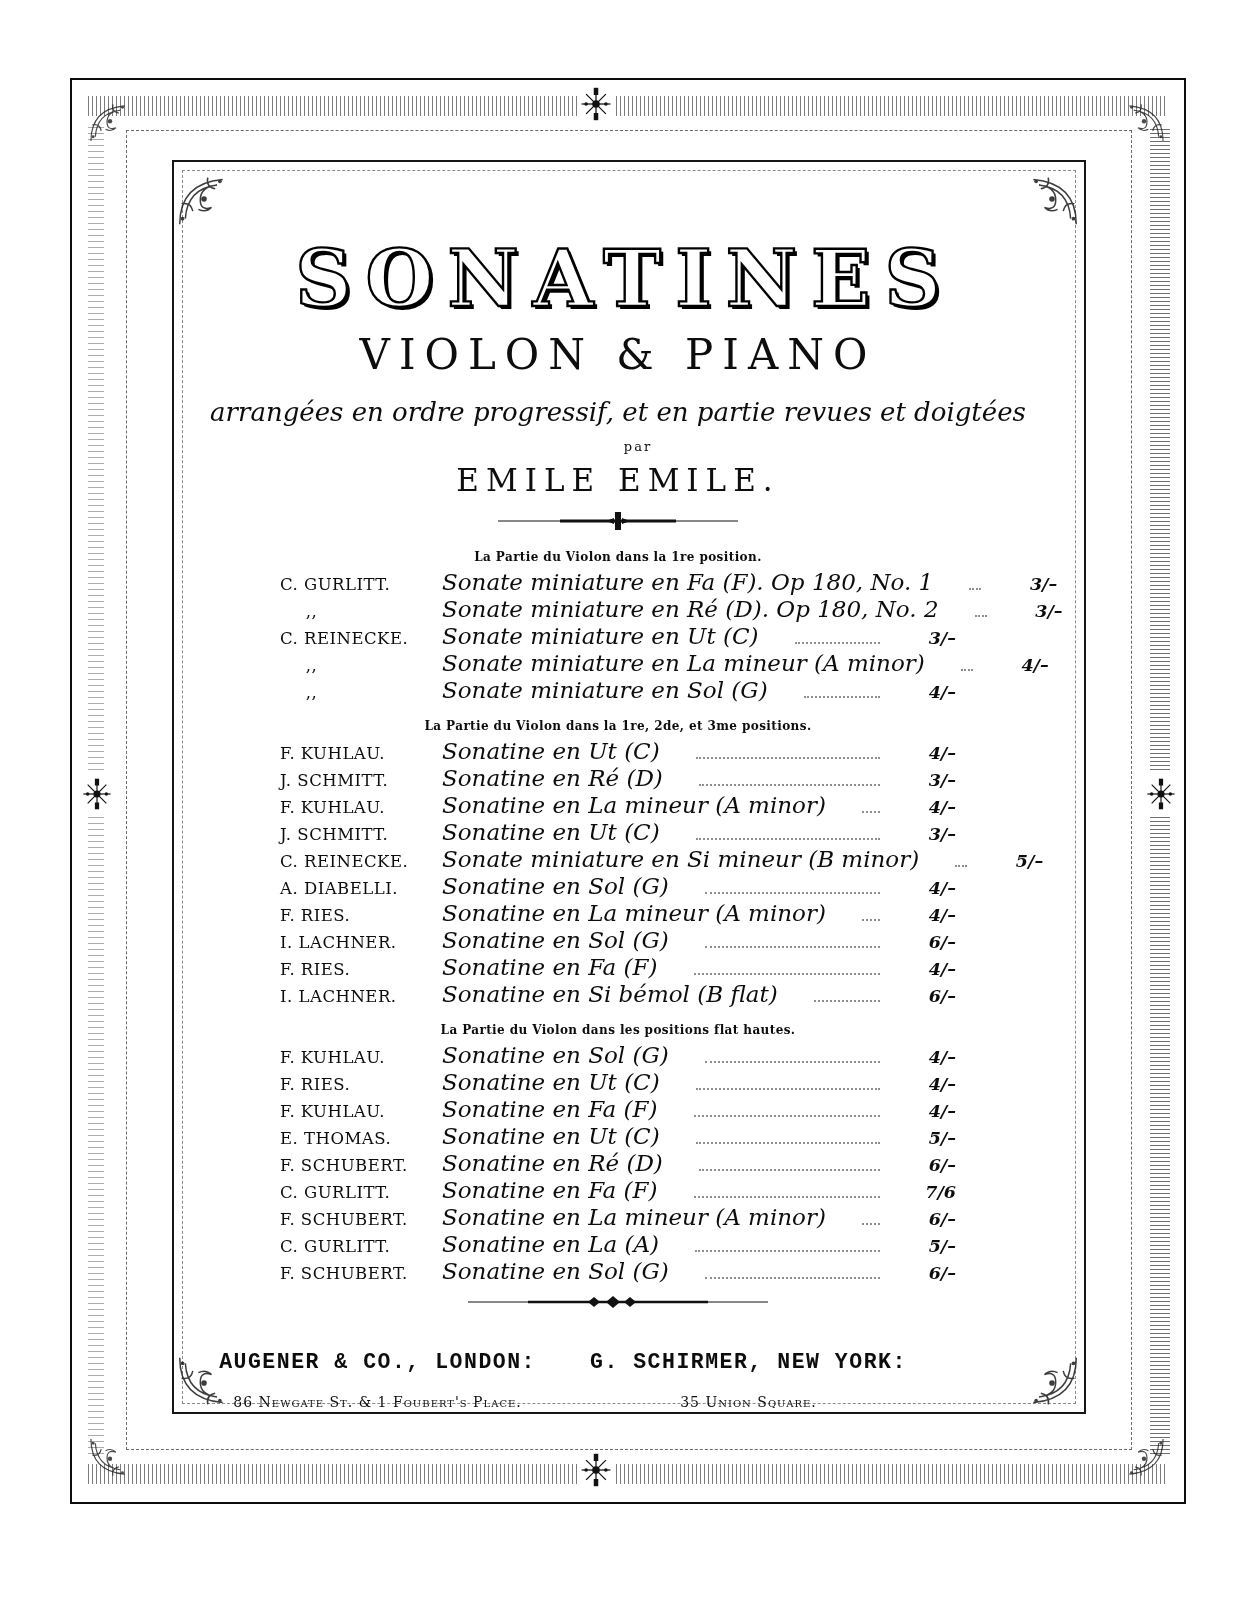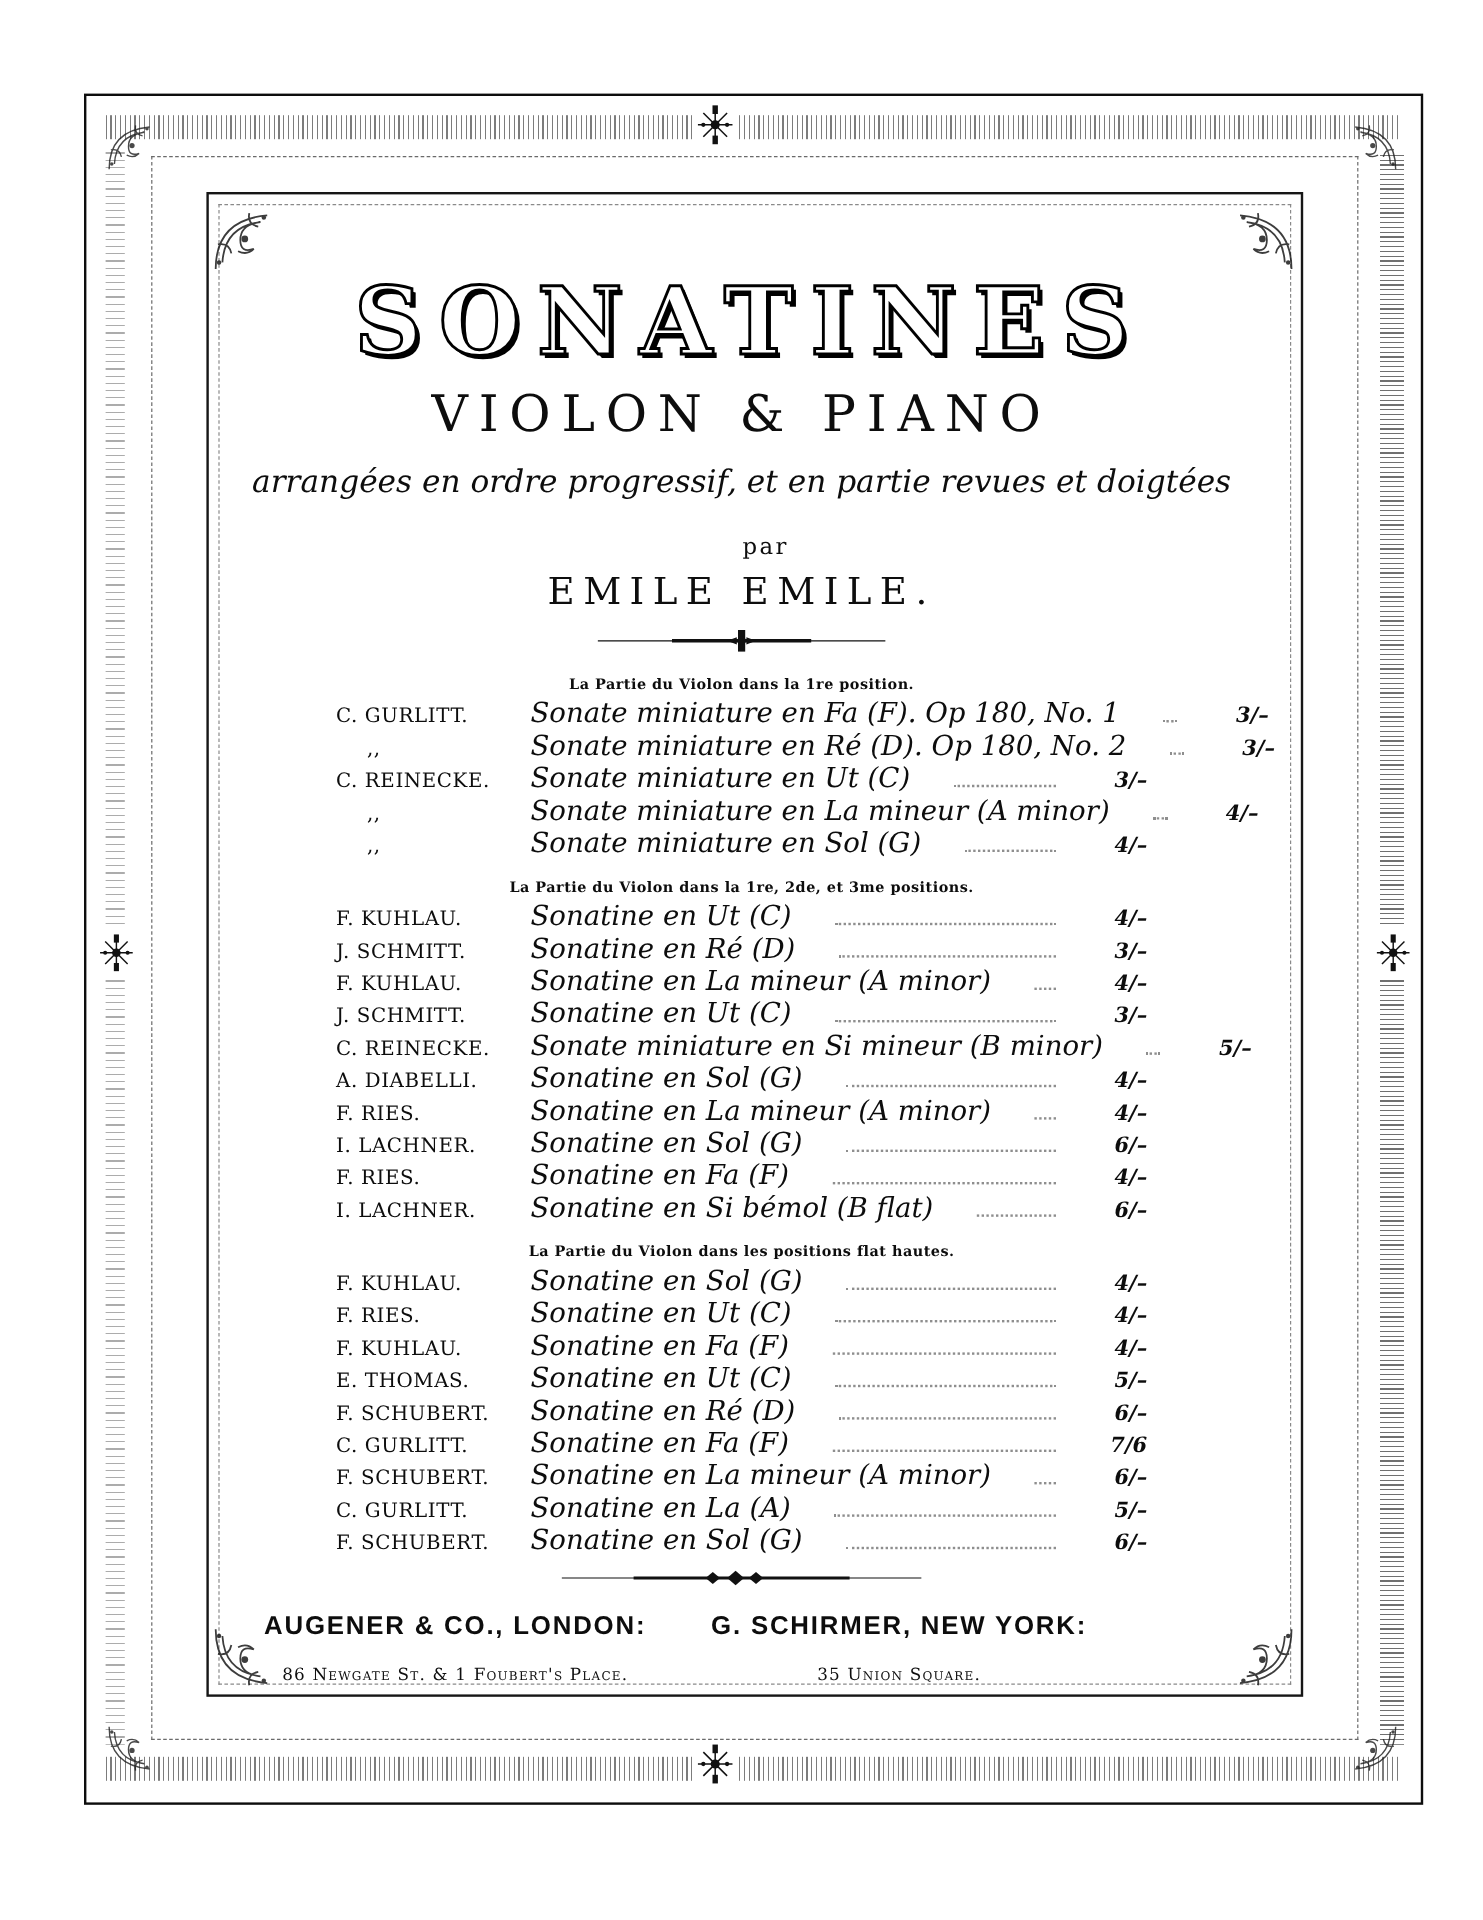--- a/index.html
+++ b/index.html
@@ -37,47 +37,47 @@
   .fl-tr{right:156px;top:172px;transform:scaleX(-1);}
   .fl-bl{left:176px;bottom:190px;transform:scaleY(-1);}
   .fl-br{right:156px;bottom:190px;transform:scale(-1,-1);}
   .flb{position:absolute;opacity:.8;}
   .flb-tl{left:88px;top:100px;}
   .flb-tr{right:70px;top:100px;transform:scaleX(-1);}
   .flb-bl{left:88px;bottom:120px;transform:scaleY(-1);}
   .flb-br{right:70px;bottom:120px;transform:scale(-1,-1);}
 
   
-  .content{position:absolute;left:0;right:0;top:230px;text-align:center;}
+  .content{position:absolute;left:0;right:0;top:240px;text-align:center;}
   .main-title{
     font-weight:bold;font-size:78px;letter-spacing:14px;line-height:1;
     margin:0 0 0 14px;color:#050505;
   }
   @supports ((-webkit-text-stroke:2px #000)){
     .main-title{color:#fff;-webkit-text-stroke:2.4px #000;text-shadow:3px 3px 0 #000;}
   }
   .pour{margin-top:30px;font-size:15px;font-weight:bold;letter-spacing:4px;}
   .instruments{margin-top:12px;font-size:42px;letter-spacing:9px;}
   .subtitle{margin-top:18px;font-size:26px;font-style:italic;}
-  .par{margin-top:28px;font-size:19px;letter-spacing:2px;padding-left:40px;}
+  .par{margin-top:12px;font-size:13px;letter-spacing:2px;padding-left:40px;}
   .arranger{margin-top:8px;font-size:31px;letter-spacing:7px;}
   .divider-cross{margin:12px auto 4px auto;width:240px;}
   .divider-diamonds{margin:8px auto 6px auto;width:300px;}
 
   .catalog{width:676px;margin:0 auto;text-align:left;}
   .sec-header{text-align:center;font-size:12px;font-weight:bold;margin:14px 0 6px 0;letter-spacing:.4px;}
   .row{display:flex;align-items:baseline;line-height:25px;white-space:nowrap;gap:24px;}
   .author{flex:0 0 138px;font-size:16.5px;letter-spacing:.5px;}
   .work{font-size:23px;font-style:italic;}
   .leader{flex:1 1 auto;border-bottom:2px dotted #444;opacity:.6;margin:0 8px 5px 12px;min-width:12px;}
   .price{flex:0 0 44px;text-align:right;font-size:17.5px;font-style:italic;font-weight:bold;}
 
   .publishers{display:flex;justify-content:center;gap:54px;margin-top:16px;margin-right:110px;}
   .pub{text-align:center;}
-  .pub-name{font-family:Liberation Sans, sans-serif;font-weight:bold;font-size:21.5px;letter-spacing:1.5px;}
+  .pub-name{font-family:Liberation Mono, monospace;font-weight:bold;font-size:21.5px;letter-spacing:1.5px;margin-top:20px;}
   .pub-addr{margin-top:20px;font-size:14px;font-variant:small-caps;letter-spacing:1px;}
 </style>
 </head>
 <body>
 
 <div class="page">
 
   <div class="frame-outer"></div>
   <div class="band band-top"></div>
   <div class="band band-bottom"></div>

